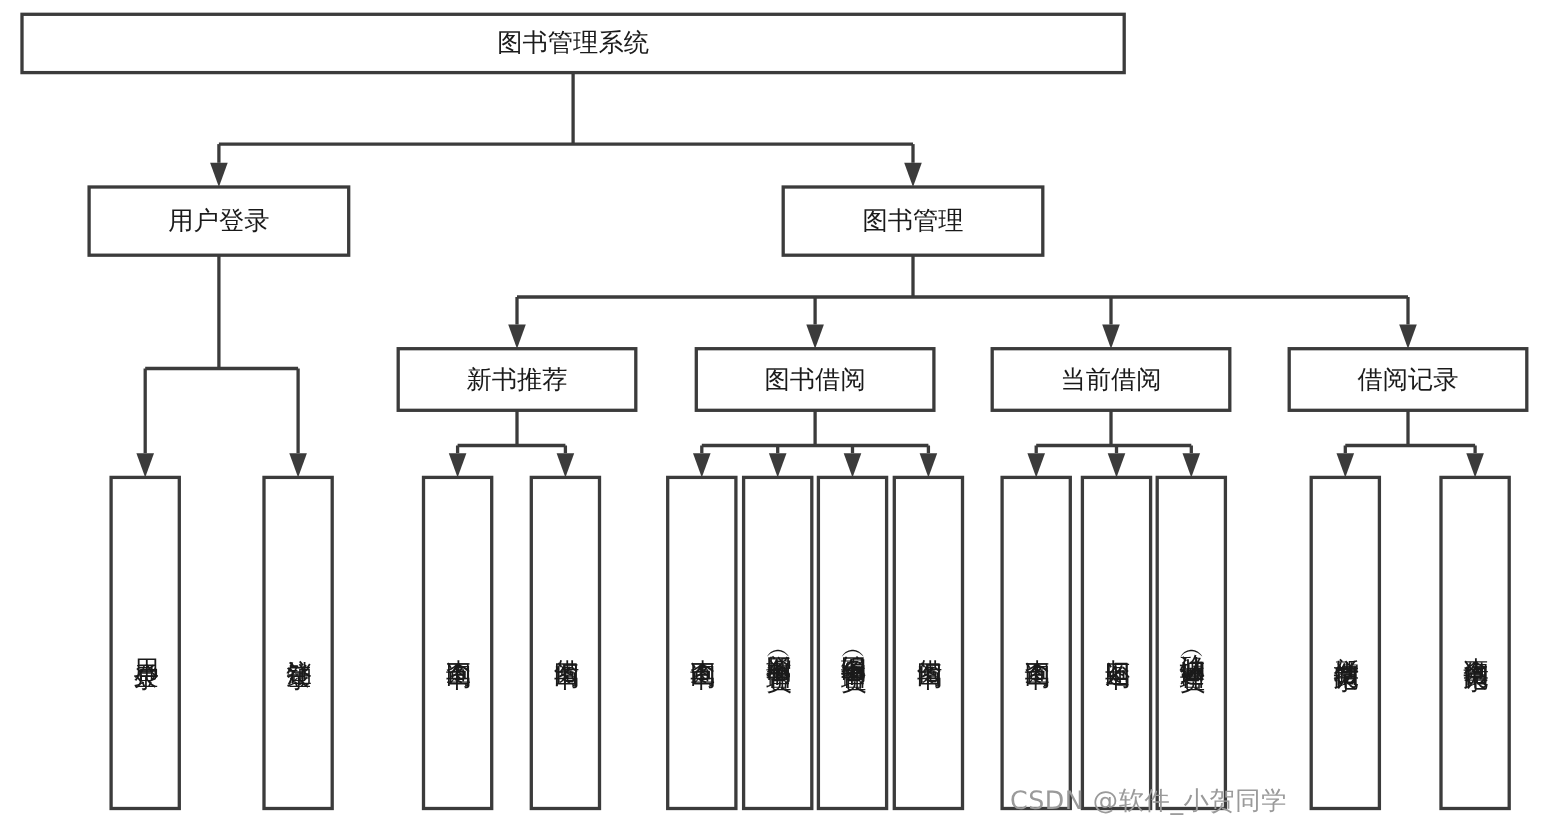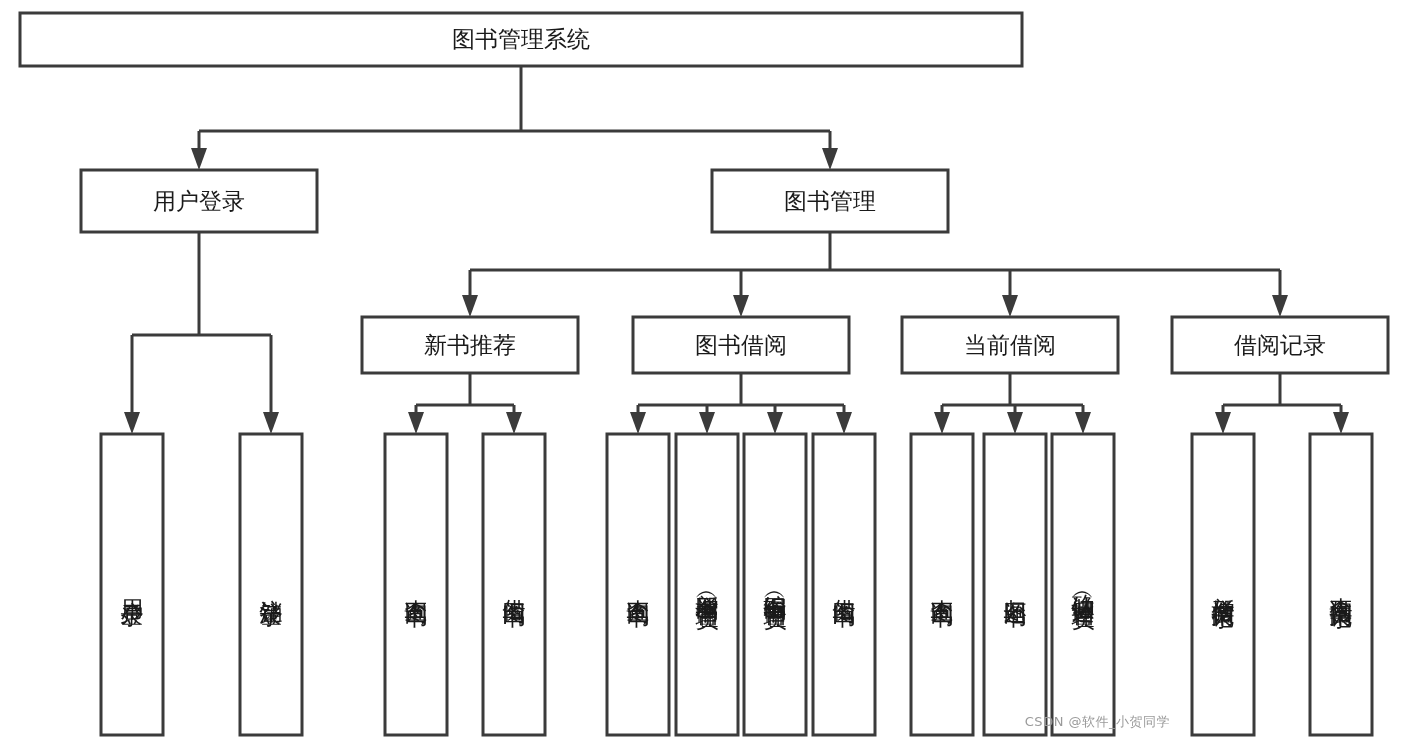--- a/index.html
+++ b/index.html
@@ -60,23 +60,23 @@
     font-size: 23px;
     line-height: 1.18;
     color: #1a1a1a;
     letter-spacing: 2px;
     pointer-events: none;
     white-space: nowrap;
   }
   .watermark {
     position: absolute;
     right: 8px;
-    bottom: 16px;
+    bottom: 4px;
     font-family: "DejaVu Sans", "Liberation Sans", sans-serif;
-    font-size: 13px;
+    font-size: 23px;
     color: #9a9a9a;
     letter-spacing: 0.5px;
     white-space: nowrap;
   }
 </style>
 </head>
 <body>
 
 <div id="diagram-root">
 

